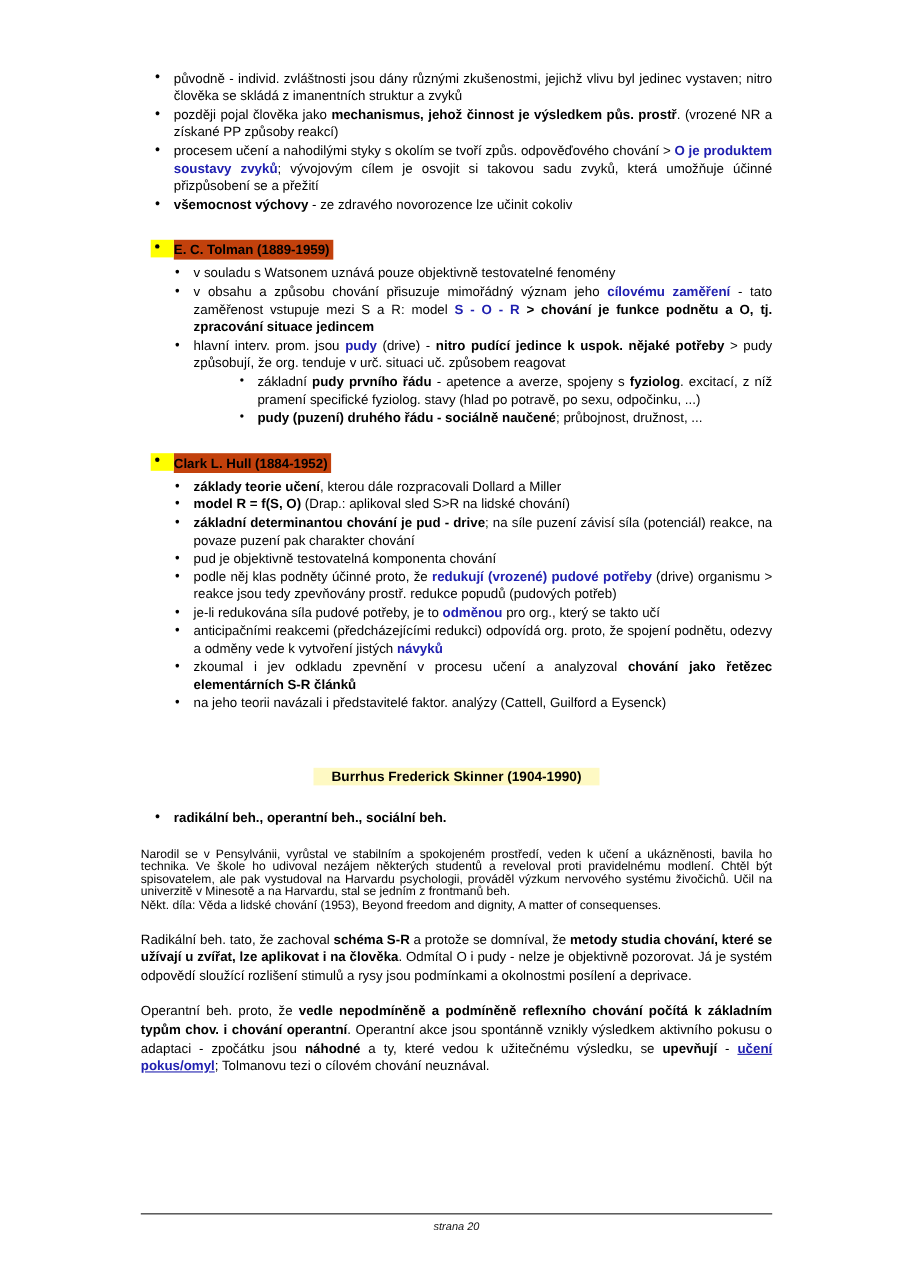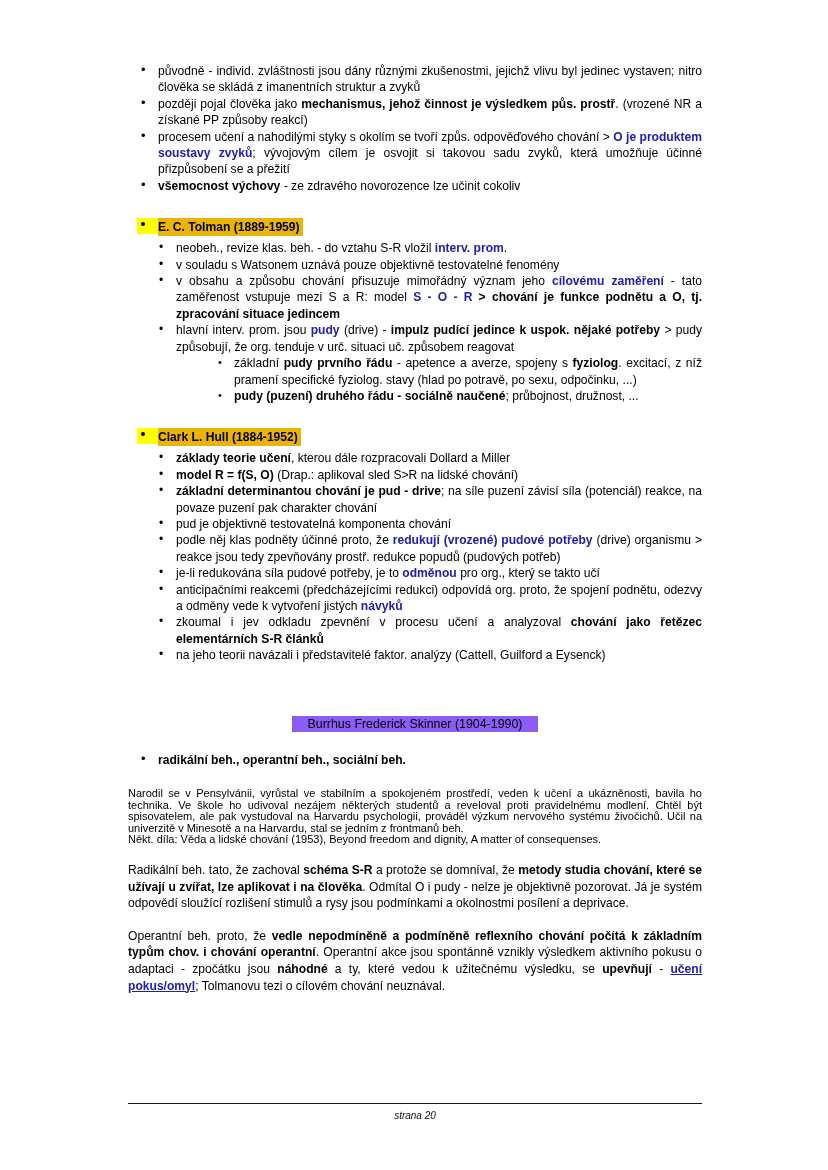--- a/index.html
+++ b/index.html
@@ -68,21 +68,21 @@
 
   
   .hd-row {
     position: relative;
     padding-left: 30px;
     margin: 0;
     line-height: 16px;
   }
   .hd-mark {
     display: inline-block;
-    background: #eab308;
+    background: #c2410c;
     font-weight: bold;
     font-size: 12.1px;
     padding: 1px 3px 1px 0;
   }
   .hd-row::before {
     content: "";
     position: absolute;
     left: 9px;
     top: 0px;
     width: 21px;
@@ -104,22 +104,22 @@
   b, .b { font-weight: bold; }
   .blue { color: #2020b0; font-weight: bold; }
   .blue-u { color: #2020b0; font-weight: bold; text-decoration: underline; }
 
   
   .center-title {
     text-align: center;
     margin: 0;
   }
   .center-title span {
-    background: #8b5cf6;
-    font-weight: normal;
+    background: #fef9c3;
+    font-weight: bold;
     font-size: 12.4px;
     padding: 1px 16px;
   }
 
   
   .para {
     font-size: 12.1px;
     line-height: 16.6px;
     text-align: justify;
     margin: 0;
@@ -180,30 +180,27 @@
     <div class="sp-24"></div>
 
     <div class="hd-row">
       <span class="dot"></span><span class="hd-mark">E. C. Tolman (1889-1959)</span>
     </div>
 
     <div class="sp-4"></div>
 
     <ul class="lvl2" style="margin-left:18px">
       <li>
-        <span>neobeh., revize klas. beh. - do vztahu S-R vložil </span><span class="blue">interv. prom</span><span>.</span>
-      </li>
-      <li>
         <span>v souladu s Watsonem uznává pouze objektivně testovatelné fenomény</span>
       </li>
       <li>
         <span>v obsahu a způsobu chování přisuzuje mimořádný význam jeho </span><span class="blue">cílovému zaměření</span><span> - tato zaměřenost vstupuje mezi S a R: model </span><span class="blue">S - O - R</span><b> &gt; </b><b>chování je funkce podnětu a O, tj. zpracování situace jedincem</b>
       </li>
       <li>
-        <span>hlavní interv. prom. jsou </span><span class="blue">pudy</span><span> (drive) - </span><b>impulz pudící jedince k uspok. nějaké potřeby</b><span> &gt; pudy způsobují, že org. tenduje v urč. situaci uč. způsobem reagovat</span>
+        <span>hlavní interv. prom. jsou </span><span class="blue">pudy</span><span> (drive) - </span><b>nitro pudící jedince k uspok. nějaké potřeby</b><span> &gt; pudy způsobují, že org. tenduje v urč. situaci uč. způsobem reagovat</span>
         <ul class="lvl2 sub-list">
           <li>
             <span>základní </span><b>pudy prvního řádu</b><span> - apetence a averze, spojeny s </span><b>fyziolog</b><span>. excitací, z níž pramení specifické fyziolog. stavy (hlad po potravě, po sexu, odpočinku, ...)</span>
           </li>
           <li>
             <b>pudy (puzení) druhého řádu - sociálně naučené</b><span>; průbojnost, družnost, ...</span>
           </li>
         </ul>
       </li>
     </ul>

